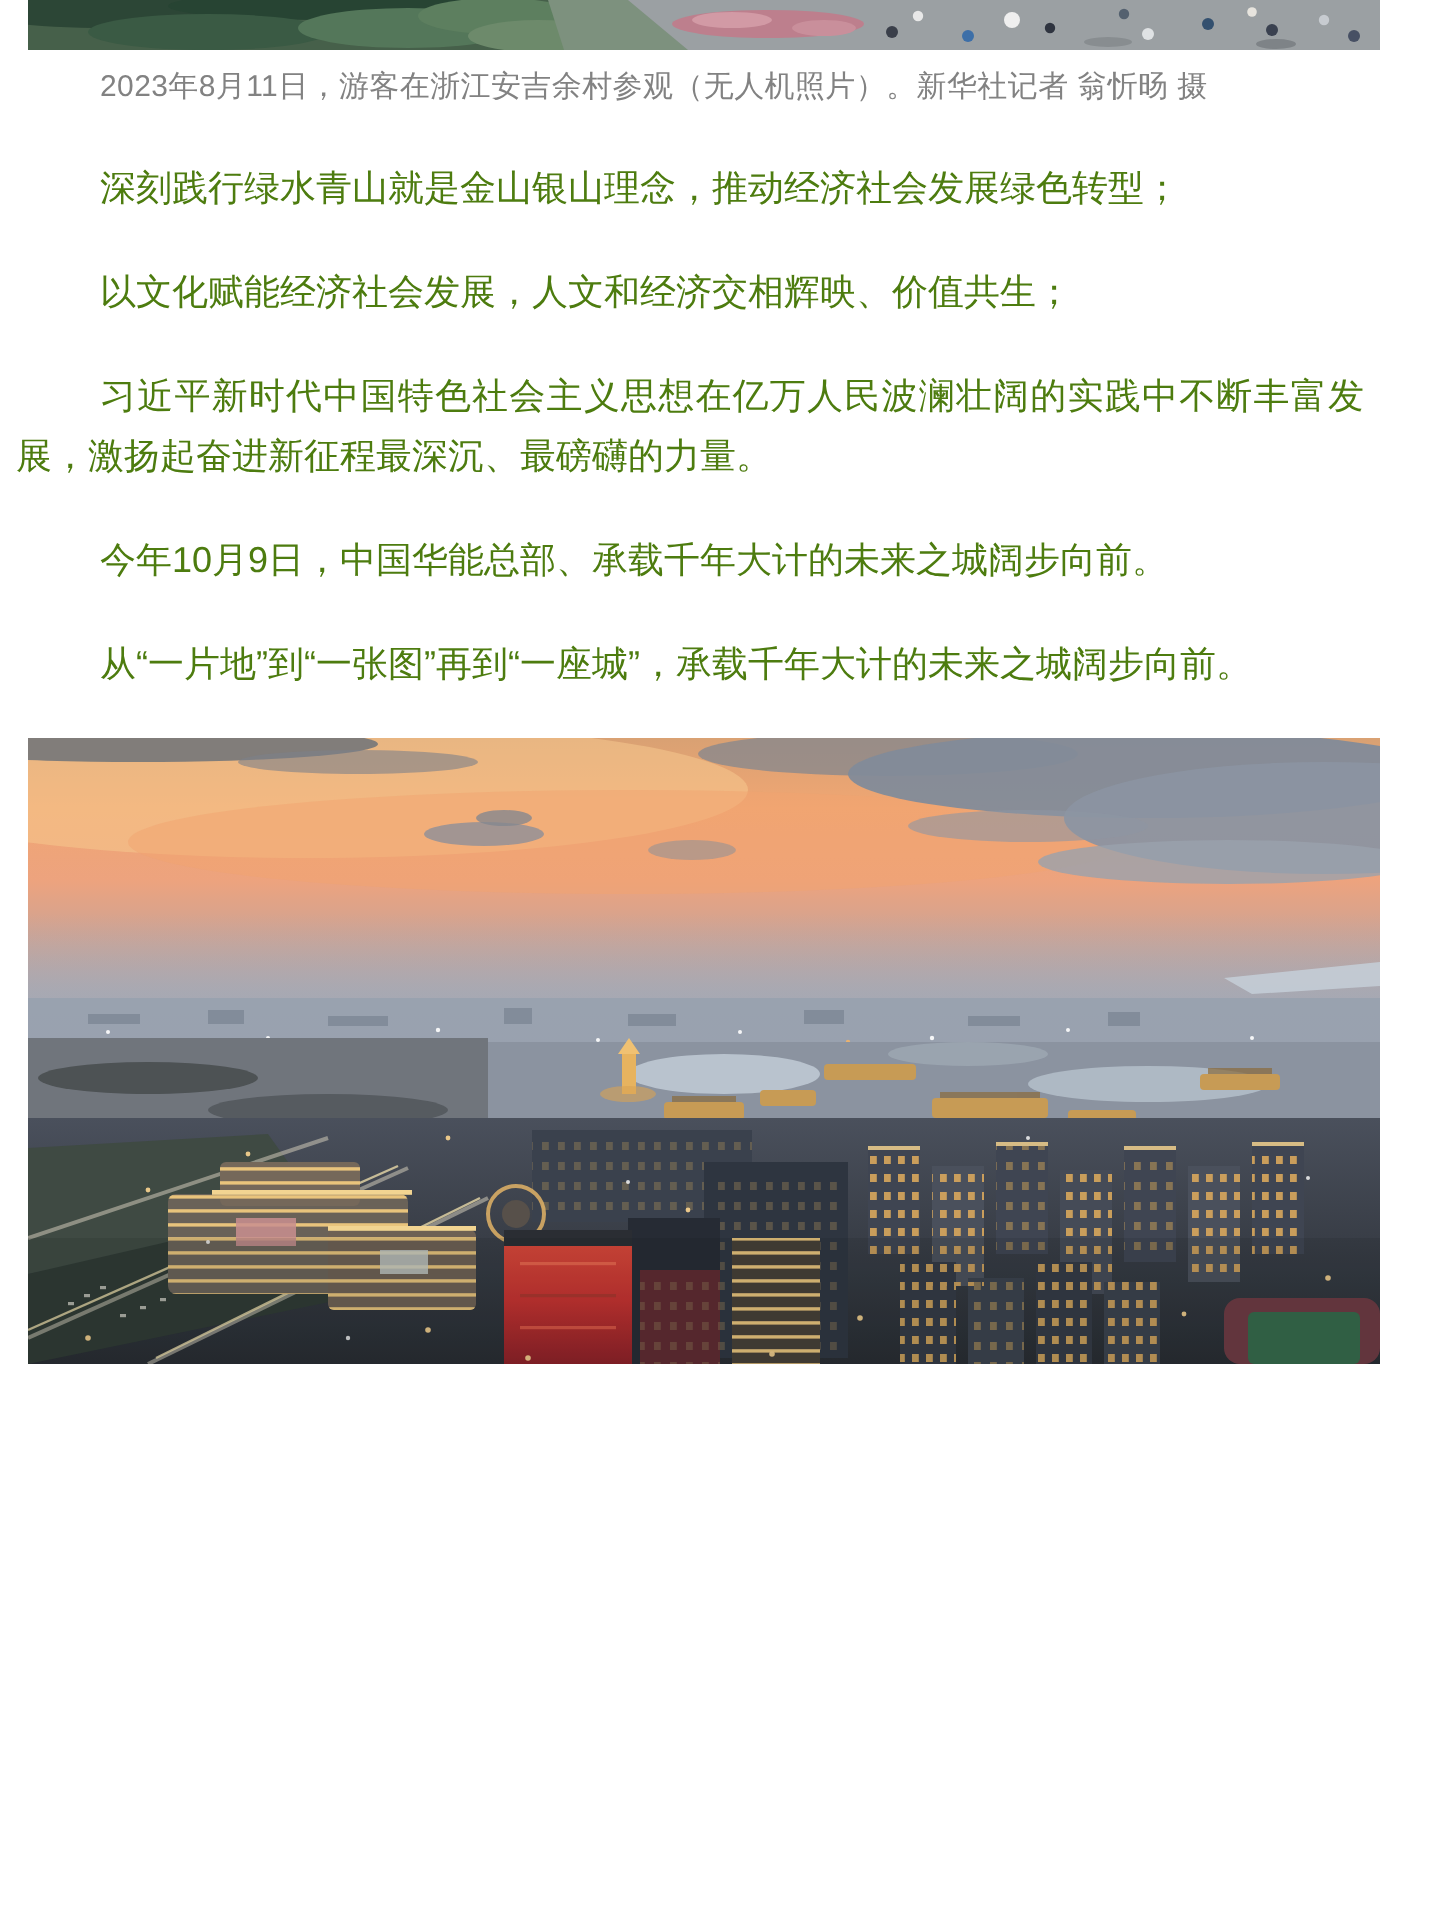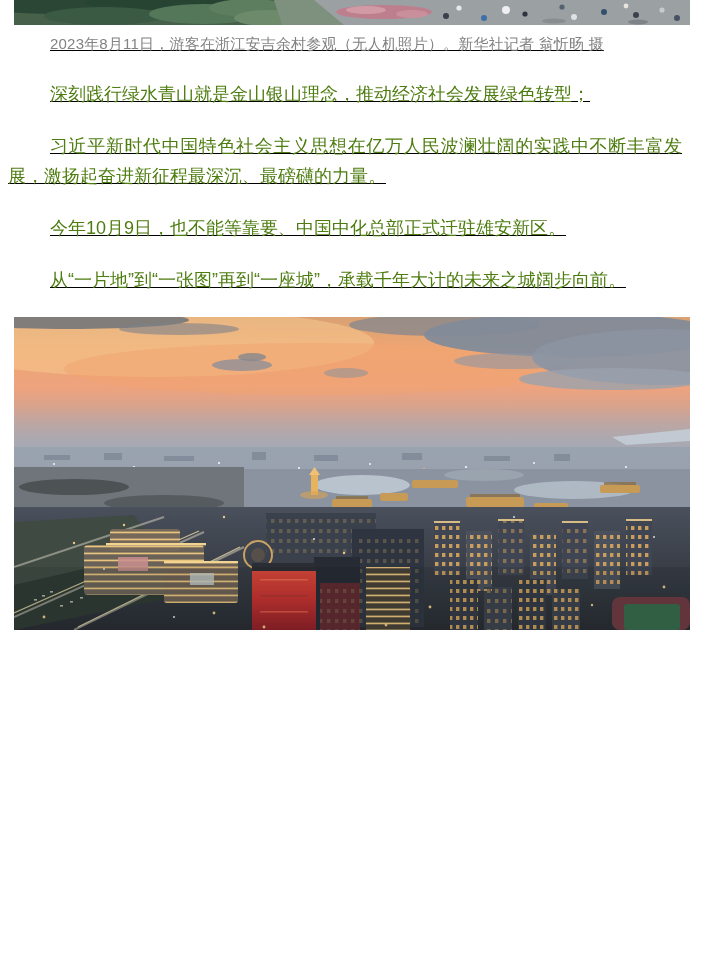--- a/index.html
+++ b/index.html
@@ -11,21 +11,20 @@
     width: 720px;
     height: 955px;
     overflow: hidden;
     font-family: "Liberation Sans", "DejaVu Sans", sans-serif;
   }
   .page {
     width: 704px;
     height: 955px;
     background: #ffffff;
     position: relative;
-    text-decoration: underline;
   }
   .figure {
     width: 676px;
     margin: 0 auto;
     padding: 0;
     display: block;
     font-size: 0;
   }
   .figure svg { display: block; }
   .article {
@@ -90,22 +89,23 @@
       <circle cx="663" cy="18" r="3" fill="#475064"></circle>
       <ellipse cx="624" cy="22" rx="10" ry="2.5" fill="#7e8387"></ellipse>
       <ellipse cx="540" cy="21" rx="12" ry="2.5" fill="#888d90"></ellipse>
     </svg>
   </figure>
 
   <div class="article">
     <p class="caption">2023年8月11日，游客在浙江安吉余村参观（无人机照片）。新华社记者 翁忻旸 摄</p>
 
     <p class="para">深刻践行绿水青山就是金山银山理念，推动经济社会发展绿色转型；</p>
+    <p class="para">以文化赋能经济社会发展，人文和经济交相辉映、价值共生；</p>
     <p class="para">习近平新时代中国特色社会主义思想在亿万人民波澜壮阔的实践中不断丰富发展，激扬起奋进新征程最深沉、最磅礴的力量。</p>
-    <p class="para">今年10月9日，也不能等靠要、中国中化总部正式迁驻雄安新区。</p>
+    <p class="para">今年10月9日，中国华能总部、承载千年大计的未来之城阔步向前。</p>
     <p class="para">从“一片地”到“一张图”再到“一座城”，承载千年大计的未来之城阔步向前。</p>
   </div>
 
   <figure class="figure bottom-figure">
     <svg width="676" height="313" viewBox="0 0 676 313" preserveAspectRatio="none" aria-hidden="true">
       <defs>
         <linearGradient id="skyGrad" x1="0" y1="0" x2="0" y2="1">
           <stop offset="0" stop-color="#d9a173"></stop>
           <stop offset="0.22" stop-color="#f0a673"></stop>
           <stop offset="0.45" stop-color="#eda37e"></stop>

